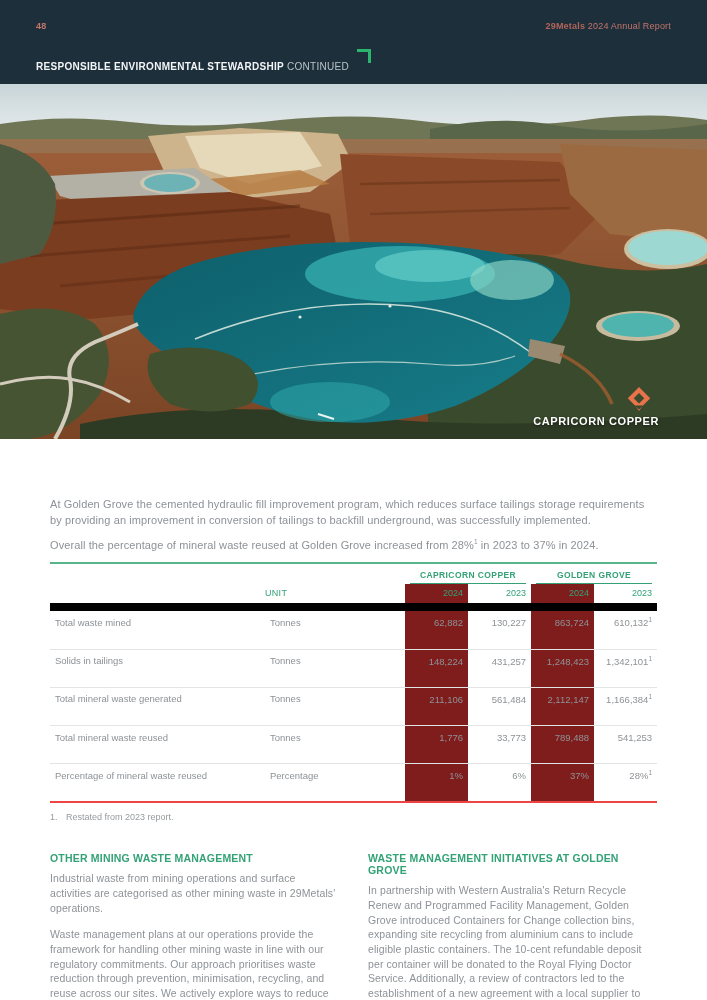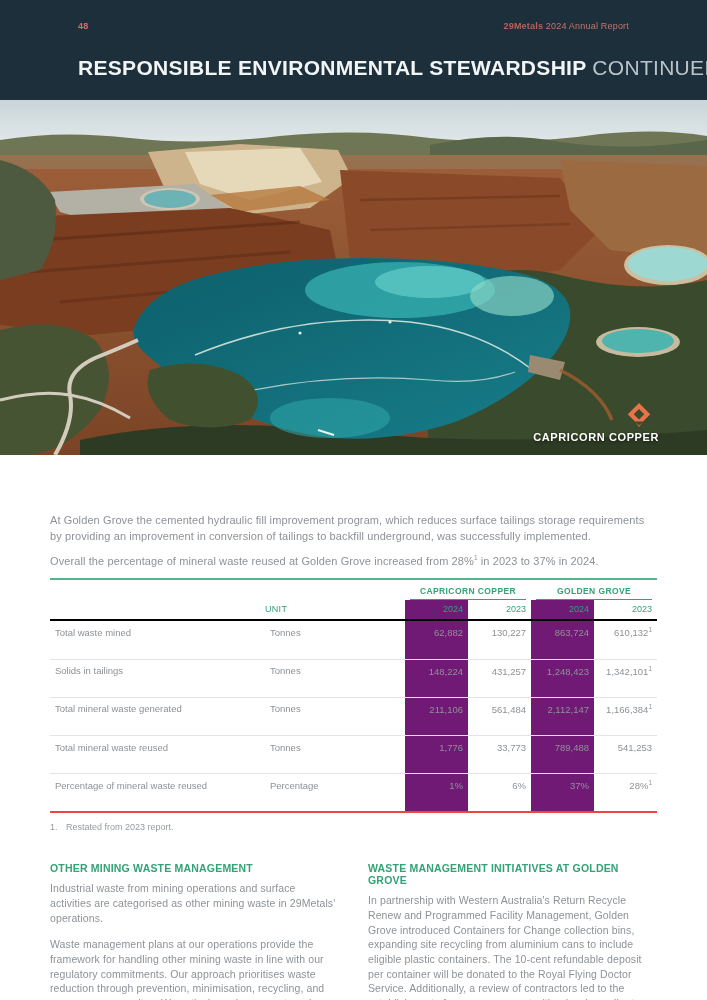--- a/index.html
+++ b/index.html
@@ -1,25 +1,25 @@
 <!DOCTYPE html>
 <html><head>
 <meta charset="utf-8">
 <style>
   html,body { margin:0; padding:0; }
   .page { width:707px; height:1000px; background:#ffffff; position:relative; overflow:hidden;
           font-family:"Liberation Sans", sans-serif; }
 
   
-  .hdr { background:#1d2f3b; height:100px; box-sizing:border-box; padding:0 78px; }
+  .hdr { background:#1d2f3b; height:84px; box-sizing:border-box; padding:0 36px; }
   .hdr-meta { display:flex; justify-content:space-between; align-items:baseline; padding-top:21px;
               font-size:9px; color:#c3756b; letter-spacing:.2px; }
   .hdr-meta .pnum { font-weight:bold; }
   .report-ref .rbold { font-weight:bold; color:#b26558; }
-  .main-title { margin-top:25px; font-size:21px; font-weight:bold; color:#f2f5f6; letter-spacing:.3px; white-space:nowrap; }
+  .main-title { margin-top:25px; font-size:10px; font-weight:bold; color:#f2f5f6; letter-spacing:.3px; white-space:nowrap; }
   .main-title .cont { color:#b9c4ca; font-weight:normal; }
   .bracket { display:inline-block; width:11px; height:11px; border-top:3px solid #2cb56d;
              border-right:3px solid #2cb56d; margin-left:8px; transform:translateY(-7px); }
 
   
   .photo { position:relative; width:707px; height:355px; background:#6d7454; }
   .photo svg.scene { display:block; width:707px; height:355px; }
   .photo-caption { position:absolute; right:48px; bottom:12px; display:flex; flex-direction:column;
                    align-items:flex-end; }
   .pin { margin:0 8px 3px 0; }
@@ -33,27 +33,27 @@
   sup { font-size:6.5px; }
 
   .table-title { font-size:10.5px; font-weight:bold; color:#232e35; letter-spacing:.2px; margin:13px 0 6px; }
 
   table.waste { width:100%; border-collapse:separate; border-spacing:0; border-top:2px solid #57b48b; }
   table.waste th, table.waste td { font-weight:normal; }
   .group-row th { padding:4px 0 0; }
   .grp-line { border-bottom:1px solid #35a076; margin:0 5px; padding:2px 0 3px; text-align:center;
               font-size:8.5px; font-weight:bold; color:#33a277; letter-spacing:.4px; white-space:nowrap; }
   .year-row th { font-size:9px; font-weight:bold; color:#33a277; text-align:right;
-                 padding:4px 5px 5px; border-bottom:2px solid #000000; }
+                 padding:4px 5px 5px; border-bottom:8px solid #000000; }
   .year-row th.unit-h { text-align:left; padding-left:0; letter-spacing:.3px; }
   table.waste td { font-size:9.5px; color:#8d9296; padding:5px 5px 20px; border-bottom:1px solid #e3e5e5; }
   td.lbl { padding-left:0; color:#85898d; }
   td.unit { padding-left:0; }
   td.num { text-align:right; }
-  .shade { background:#701a75; }
+  .shade { background:#7f1d1d; }
   tr.lastrow td { border-bottom:2px solid #ef4444; }
 
   .footnote { font-size:9px; color:#979b9e; margin-top:9px; }
   .footnote .marker { display:inline-block; width:16px; }
 
   .cols { display:flex; gap:29px; margin-top:30px; }
   .col { width:289px; }
   .col h3 { font-size:10.5px; font-weight:bold; color:#33a277; letter-spacing:.2px; margin:0 0 7px; }
   .col p { font-size:10.5px; color:#8d9297; line-height:1.4; letter-spacing:.1px; margin:0 0 12px; }
 </style>

